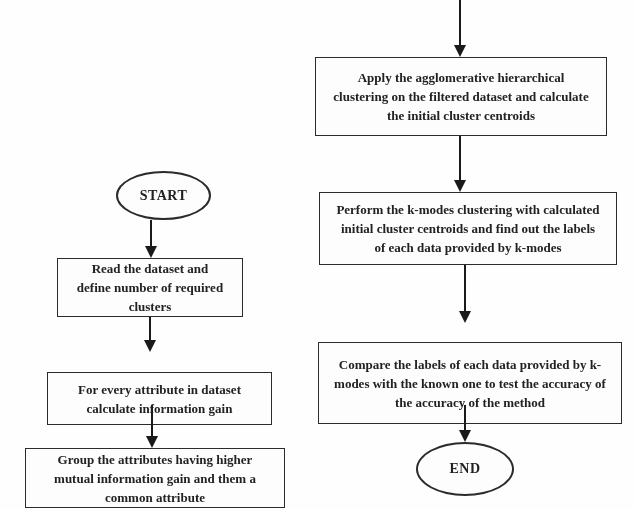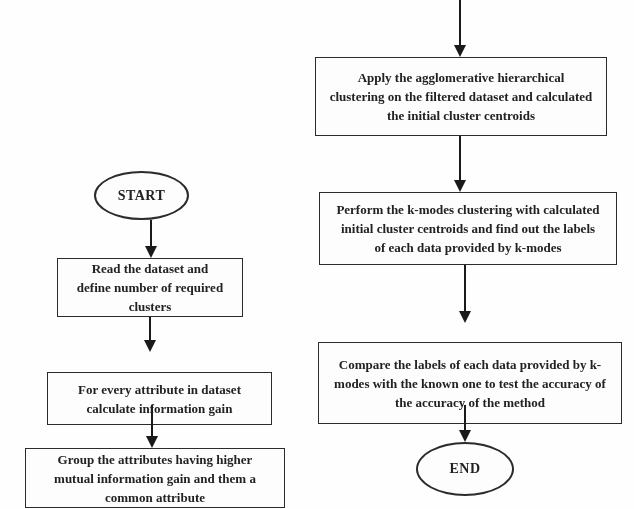--- a/index.html
+++ b/index.html
@@ -63,21 +63,21 @@
   }
   .fc-arrow .head {
     width: 0;
     height: 0;
     border-left: 6px solid transparent;
     border-right: 6px solid transparent;
     border-top: 12px solid #1a1a1a;
   }
 
   
-  #start-node { left: 94px; top: 171px; width: 95px; height: 49px; }
+  #start-node { left: 116px; top: 171px; width: 95px; height: 49px; }
   #arrow-start-to-l1 { left: 145px; top: 220px; height: 38px; }
   #box-l1 { left: 57px;  top: 258px; width: 186px; height: 59px; }
   #arrow-l1-to-l2 { left: 144px; top: 317px; height: 35px; }
   #box-l2 { left: 47px;  top: 352px; width: 225px; height: 53px; margin-top: 20px; }
   #arrow-l2-to-l3 { left: 146px; top: 405px; height: 43px; }
   #box-l3 { left: 25px;  top: 448px; width: 260px; height: 60px; }
 
   #arrow-top-to-r1 { left: 454px; top: 0px; height: 57px; }
   #box-r1 { left: 315px; top: 57px;  width: 292px; height: 79px; }
   #arrow-r1-to-r2 { left: 454px; top: 136px; height: 56px; }
@@ -119,21 +119,21 @@
   <div class="fc-box" id="box-l3">Group the attributes having higher
 mutual information gain and them a
 common attribute</div>
 
   <div class="fc-arrow" id="arrow-top-to-r1">
     <i class="shaft"></i>
     <i class="head"></i>
   </div>
 
   <div class="fc-box" id="box-r1">Apply the agglomerative hierarchical
-clustering on the filtered dataset and calculated
+clustering on the filtered dataset and calculate
 the initial cluster centroids</div>
 
   <div class="fc-arrow" id="arrow-r1-to-r2">
     <i class="shaft"></i>
     <i class="head"></i>
   </div>
 
   <div class="fc-box" id="box-r2">Perform the k-modes clustering with calculated
 initial cluster centroids and find out the labels
 of each data provided by k-modes</div>

